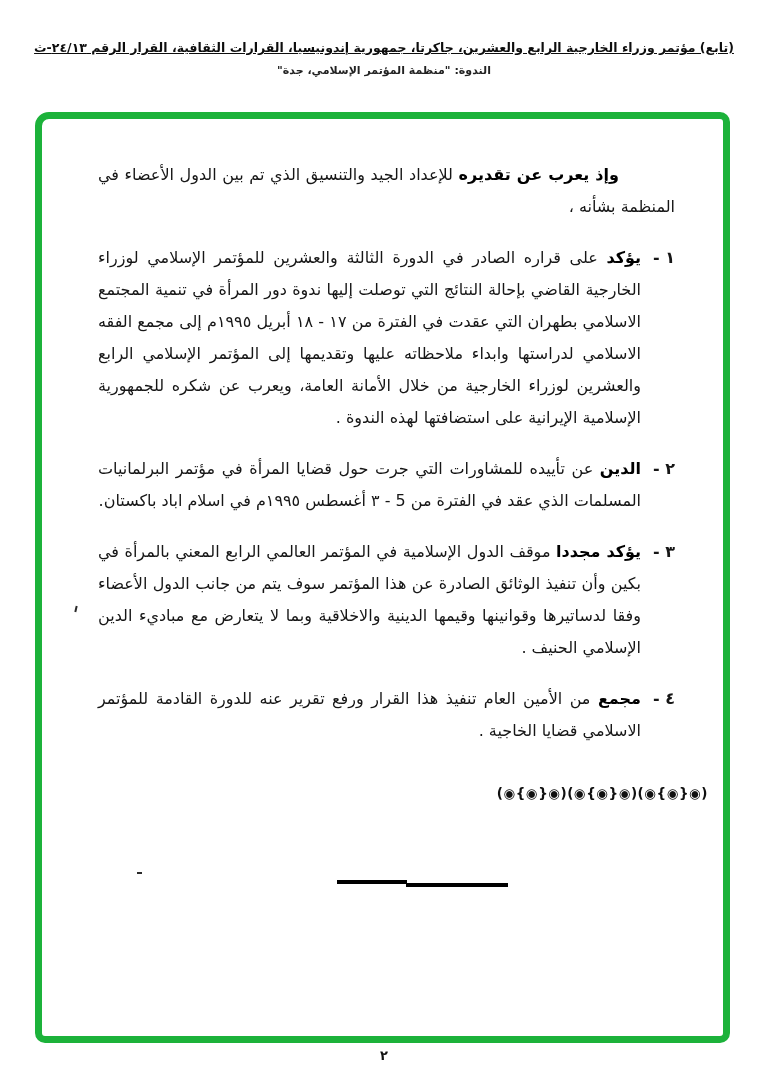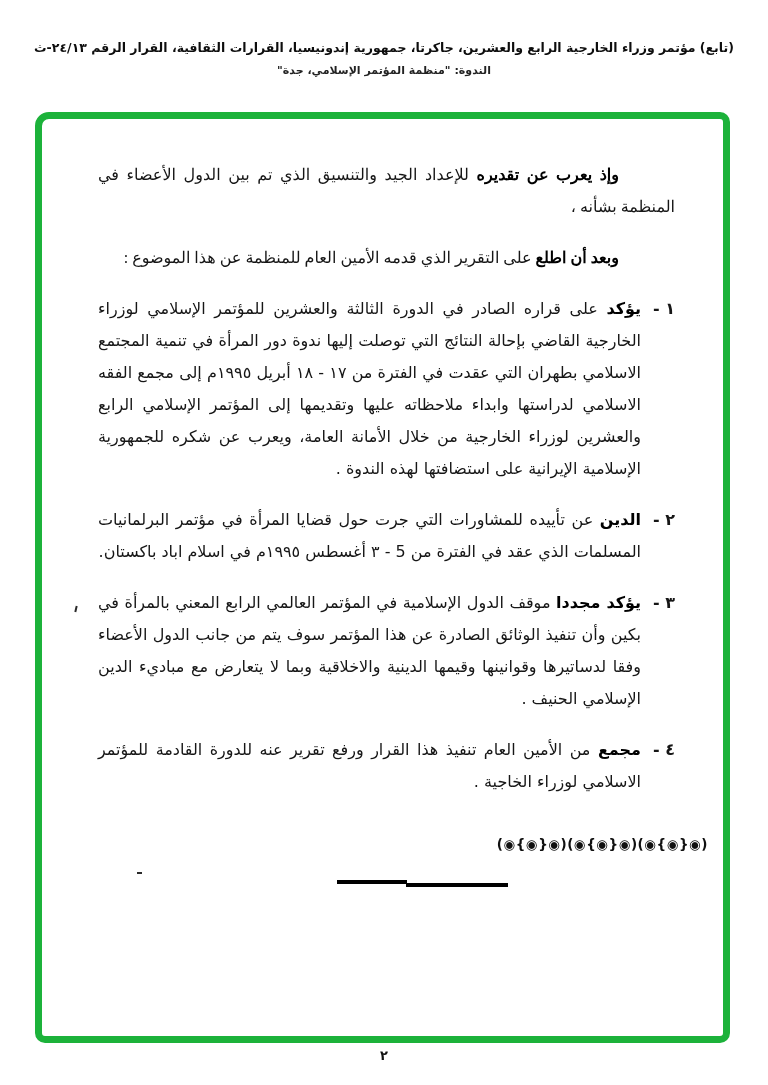--- a/index.html
+++ b/index.html
@@ -12,20 +12,21 @@
     overflow:hidden;
   }
   .header{position:absolute;top:40px;left:0;width:100%;}
   .header-line1{
     text-align:center;
     font-size:12.5px;
     font-weight:bold;
     color:#0d0d0d;
     direction:rtl;
     white-space:nowrap;
+    text-decoration:underline;
   }
   .header-line2{
     margin-top:9px;
     text-align:center;
     font-size:11px;
     font-weight:bold;
     color:#222;
     direction:rtl;
   }
   .green-box{
@@ -42,21 +43,20 @@
     padding:40px 48px 0 56px;
     font-size:16px;
     line-height:32px;
     text-align:justify;
     text-align-last:right;
     color:#161616;
   }
   .intro{
     margin:0 0 19px 0;
     text-indent:56px;
-    font-family:Liberation Serif, serif;
   }
   .intro b,.item b{font-weight:bold;color:#000;}
   .item{
     position:relative;
     margin:0 0 19px 0;
     padding-right:34px;
   }
   .item .num{
     position:absolute;
     right:0;top:0;
@@ -105,42 +105,39 @@
     </div>
   </div>
 
   <div class="green-box" style="border-color: rgb(28, 178, 58);">
     <div class="content">
 
       <p class="intro">
         <b>وإذ يعرب عن تقديره</b><span> للإعداد الجيد والتنسيق الذي تم بين الدول الأعضاء في المنظمة بشأنه ،</span>
       </p>
 
-      <p class="intro">
-        <b>وبعد أن اطلع</b><span> على التقرير الذي قدمه الأمين العام للمنظمة عن هذا الموضوع :</span>
-      </p>
 
       <div class="item">
         <span class="num">١ -</span>
         <b>يؤكد</b><span> على قراره الصادر في الدورة الثالثة والعشرين للمؤتمر الإسلامي لوزراء الخارجية القاضي بإحالة النتائج التي توصلت إليها ندوة دور المرأة في تنمية المجتمع الاسلامي بطهران التي عقدت في الفترة من ١٧ - ١٨ أبريل ١٩٩٥م إلى مجمع الفقه الاسلامي لدراستها وابداء ملاحظاته عليها وتقديمها إلى المؤتمر الإسلامي الرابع والعشرين لوزراء الخارجية من خلال الأمانة العامة، ويعرب عن شكره للجمهورية الإسلامية الإيرانية على استضافتها لهذه الندوة .</span>
       </div>
 
       <div class="item">
         <span class="num">٢ -</span>
         <b>الدين</b><span> عن تأييده للمشاورات التي جرت حول قضايا المرأة في مؤتمر البرلمانيات المسلمات الذي عقد في الفترة من 5 - ٣ أغسطس ١٩٩٥م في اسلام اباد باكستان.</span>
       </div>
 
       <div class="item">
         <span class="num">٣ -</span>
         <b>يؤكد مجددا</b><span> موقف الدول الإسلامية في المؤتمر العالمي الرابع المعني بالمرأة في بكين وأن تنفيذ الوثائق الصادرة عن هذا المؤتمر سوف يتم من جانب الدول الأعضاء وفقا لدساتيرها وقوانينها وقيمها الدينية والاخلاقية وبما لا يتعارض مع مباديء الدين الإسلامي الحنيف .</span>
       </div>
 
       <div class="item">
         <span class="num">٤ -</span>
-        <b>مجمع</b><span> من الأمين العام تنفيذ هذا القرار ورفع تقرير عنه للدورة القادمة للمؤتمر الاسلامي لوزراء الخاجية .</span>
+        <b>مجمع</b><span> من الأمين العام تنفيذ هذا القرار ورفع تقرير عنه للدورة القادمة للمؤتمر الاسلامي قضايا الخاجية .</span>
       </div>
 
       <div class="ornament" dir="ltr">(◉{◉}◉)(◉{◉}◉)(◉{◉}◉)</div>
 
     </div>
   </div>
 
   <div class="divider-seg divider-left"></div>
   <div class="divider-seg divider-right"></div>
 

